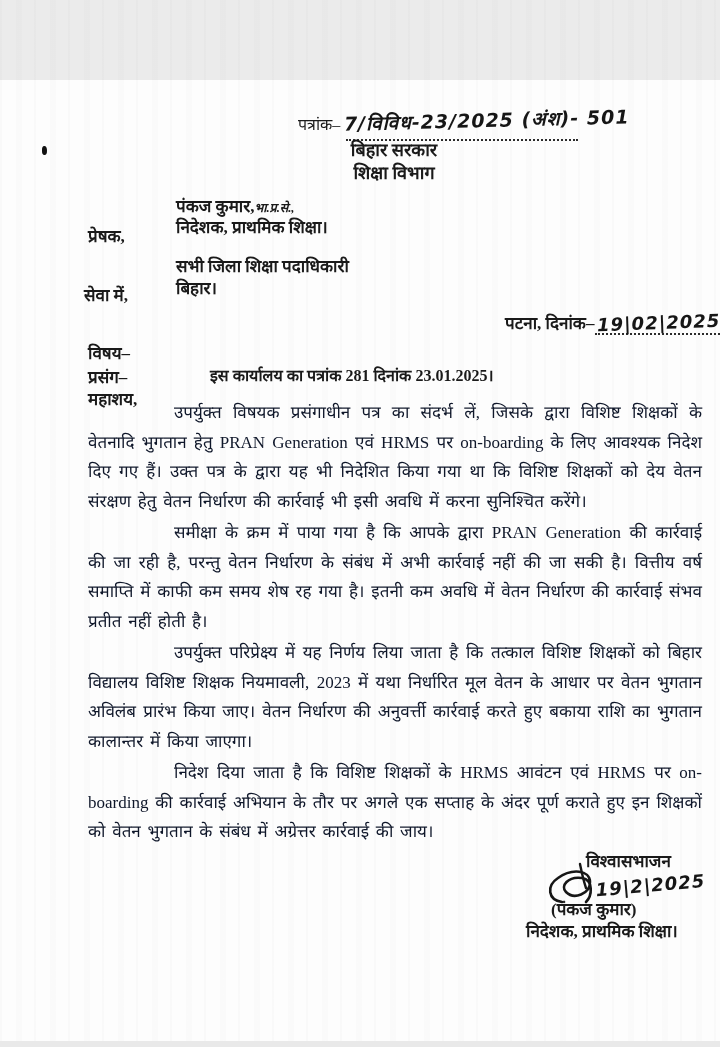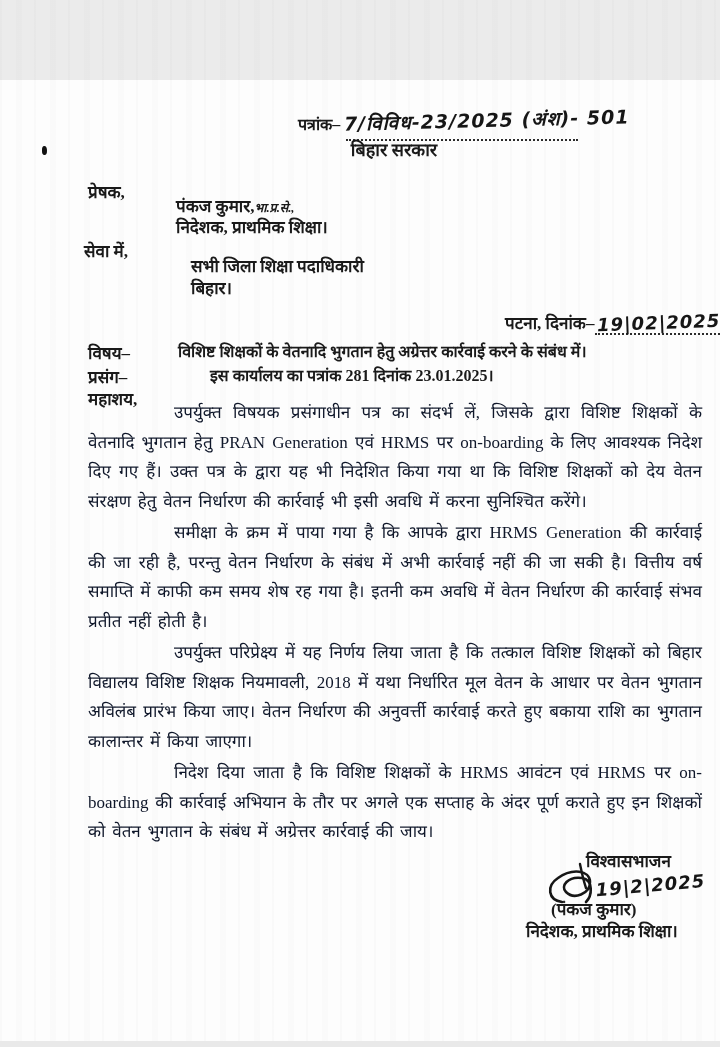--- a/index.html
+++ b/index.html
@@ -20,34 +20,34 @@
   .bottom-band{position:absolute;left:0;bottom:0;width:720px;height:6px;background:#e9e9e9;}
   .ink-speck{position:absolute;left:42px;top:146px;width:5px;height:9px;background:#121212;border-radius:45% 55% 50% 50%;}
 
   .hw{ 
     font-family:"DejaVu Sans",sans-serif;
     font-style:italic;font-weight:600;color:#161616;
     letter-spacing:1px;
   }
 
   .letter-no{position:absolute;left:298px;top:110px;white-space:nowrap;}
-  .letter-no .lbl{font-weight:bold;font-size:16px;}
+  .letter-no .lbl{font-weight:normal;font-size:16px;}
   .letter-no .hw{display:inline-block;font-size:19px;transform:rotate(-1.5deg) translateY(-3px);}
   .dotline-ref{position:absolute;left:346px;top:139px;width:232px;border-top:2px dotted #2b2b2b;}
 
   .govt-header{position:absolute;left:300px;top:139px;width:188px;text-align:center;
     font-weight:bold;font-size:18px;line-height:23px;}
 
-  .blk-label{position:absolute;font-weight:bold;font-size:17px;}
+  .blk-label{position:absolute;font-weight:bold;font-size:17px;margin-top:44px;}
   .from-label{left:88px;top:180px;}
   .to-label{left:84px;top:239px;}
 
   .sender-block{position:absolute;left:176px;top:197px;font-weight:bold;font-size:17px;line-height:20px;white-space:nowrap;}
   .sender-block .cadre{font-size:12.5px;font-style:italic;}
-  .recipient-block{position:absolute;left:176px;top:256px;font-weight:bold;font-size:17px;line-height:22px;white-space:nowrap;margin-left:15px;}
+  .recipient-block{position:absolute;left:176px;top:256px;font-weight:bold;font-size:17px;line-height:22px;white-space:nowrap;}
 
   .place-date{position:absolute;left:505px;top:311px;white-space:nowrap;}
   .place-date .lbl{font-weight:bold;font-size:17px;}
   .place-date .under{display:inline-block;border-bottom:2px dotted #2b2b2b;margin-left:1px;}
   .place-date .hw{display:inline-block;font-size:18px;transform:rotate(-2deg);padding:0 2px 0 2px;}
 
   .meta-row{position:absolute;left:88px;width:616px;display:flex;font-weight:bold;}
   .meta-row .m-lbl{width:90px;flex:0 0 90px;font-size:17px;}
   .meta-row .m-txt{flex:1;font-size:16px;line-height:21px;}
   .subject-row{top:341px;}
@@ -81,20 +81,21 @@
   <div class="ink-speck"></div>
 
   <div class="letter-no">
     <span class="lbl">पत्रांक–</span>
     <span class="hw">7/विविध-23/2025 (अंश)- 501</span>
   </div>
   <div class="dotline-ref"></div>
 
   <div class="govt-header">
     <div>बिहार सरकार</div>
+    <div>शिक्षा विभाग</div>
   </div>
 
   <div class="blk-label from-label">प्रेषक,</div>
   <div class="sender-block">
     <div>
       <span>पंकज कुमार,</span><span class="cadre">भा.प्र.से.,</span>
     </div>
     <div>निदेशक, प्राथमिक शिक्षा।</div>
   </div>
 
@@ -103,34 +104,33 @@
     <div>सभी जिला शिक्षा पदाधिकारी</div>
     <div>बिहार।</div>
   </div>
 
   <div class="place-date">
     <span class="lbl">पटना, दिनांक–</span><span class="under"><span class="hw">19|02|2025</span></span>
   </div>
 
   <div class="meta-row subject-row">
     <div class="m-lbl">विषय–</div>
-    <div class="m-txt">विशिष्ट शिक्षकों के वेतनादि भुगतान हेतु अग्रेत्तर कार्रवाई करने के संबंध में।</div>
   </div>
 
   <div class="meta-row reference-row">
     <div class="m-lbl">प्रसंग–</div>
     <div class="m-txt">इस कार्यालय का पत्रांक 281 दिनांक 23.01.2025।</div>
   </div>
 
   <div class="salutation">महाशय,</div>
 
   <div class="body-paras">
     <p>उपर्युक्त विषयक प्रसंगाधीन पत्र का संदर्भ लें, जिसके द्वारा विशिष्ट शिक्षकों के वेतनादि भुगतान हेतु PRAN Generation एवं HRMS पर on-boarding के लिए आवश्यक निदेश दिए गए हैं। उक्त पत्र के द्वारा यह भी निदेशित किया गया था कि विशिष्ट शिक्षकों को देय वेतन संरक्षण हेतु वेतन निर्धारण की कार्रवाई भी इसी अवधि में करना सुनिश्चित करेंगे।</p>
-    <p>समीक्षा के क्रम में पाया गया है कि आपके द्वारा HRMS Generation की कार्रवाई की जा रही है, परन्तु वेतन निर्धारण के संबंध में अभी कार्रवाई नहीं की जा सकी है। वित्तीय वर्ष समाप्ति में काफी कम समय शेष रह गया है। इतनी कम अवधि में वेतन निर्धारण की कार्रवाई संभव प्रतीत नहीं होती है।</p>
-    <p>उपर्युक्त परिप्रेक्ष्य में यह निर्णय लिया जाता है कि तत्काल विशिष्ट शिक्षकों को बिहार विद्यालय विशिष्ट शिक्षक नियमावली, 2018 में यथा निर्धारित मूल वेतन के आधार पर वेतन भुगतान अविलंब प्रारंभ किया जाए। वेतन निर्धारण की अनुवर्त्ती कार्रवाई करते हुए बकाया राशि का भुगतान कालान्तर में किया जाएगा।</p>
+    <p>समीक्षा के क्रम में पाया गया है कि आपके द्वारा PRAN Generation की कार्रवाई की जा रही है, परन्तु वेतन निर्धारण के संबंध में अभी कार्रवाई नहीं की जा सकी है। वित्तीय वर्ष समाप्ति में काफी कम समय शेष रह गया है। इतनी कम अवधि में वेतन निर्धारण की कार्रवाई संभव प्रतीत नहीं होती है।</p>
+    <p>उपर्युक्त परिप्रेक्ष्य में यह निर्णय लिया जाता है कि तत्काल विशिष्ट शिक्षकों को बिहार विद्यालय विशिष्ट शिक्षक नियमावली, 2023 में यथा निर्धारित मूल वेतन के आधार पर वेतन भुगतान अविलंब प्रारंभ किया जाए। वेतन निर्धारण की अनुवर्त्ती कार्रवाई करते हुए बकाया राशि का भुगतान कालान्तर में किया जाएगा।</p>
     <p>निदेश दिया जाता है कि विशिष्ट शिक्षकों के HRMS आवंटन एवं HRMS पर on-boarding की कार्रवाई अभियान के तौर पर अगले एक सप्ताह के अंदर पूर्ण कराते हुए इन शिक्षकों को वेतन भुगतान के संबंध में अग्रेत्तर कार्रवाई की जाय।</p>
   </div>
 
   <div class="closing">विश्वासभाजन</div>
 
   <svg class="signature-svg" width="160" height="54" viewBox="0 0 160 54">
     <path d="M34 2 C 36 12 38 20 40 26" fill="none" stroke="#161616" stroke-width="2.4" stroke-linecap="round"></path>
     <path d="M16 40 C 2 38 0 24 12 16 C 26 6 44 8 44 20 C 44 32 28 38 20 30 C 14 24 22 14 36 16 C 48 18 46 34 40 40" fill="none" stroke="#161616" stroke-width="2.6" stroke-linecap="round"></path>
     <text x="50" y="30" transform="rotate(-5 100 28)">19|2|2025</text>
   </svg>

